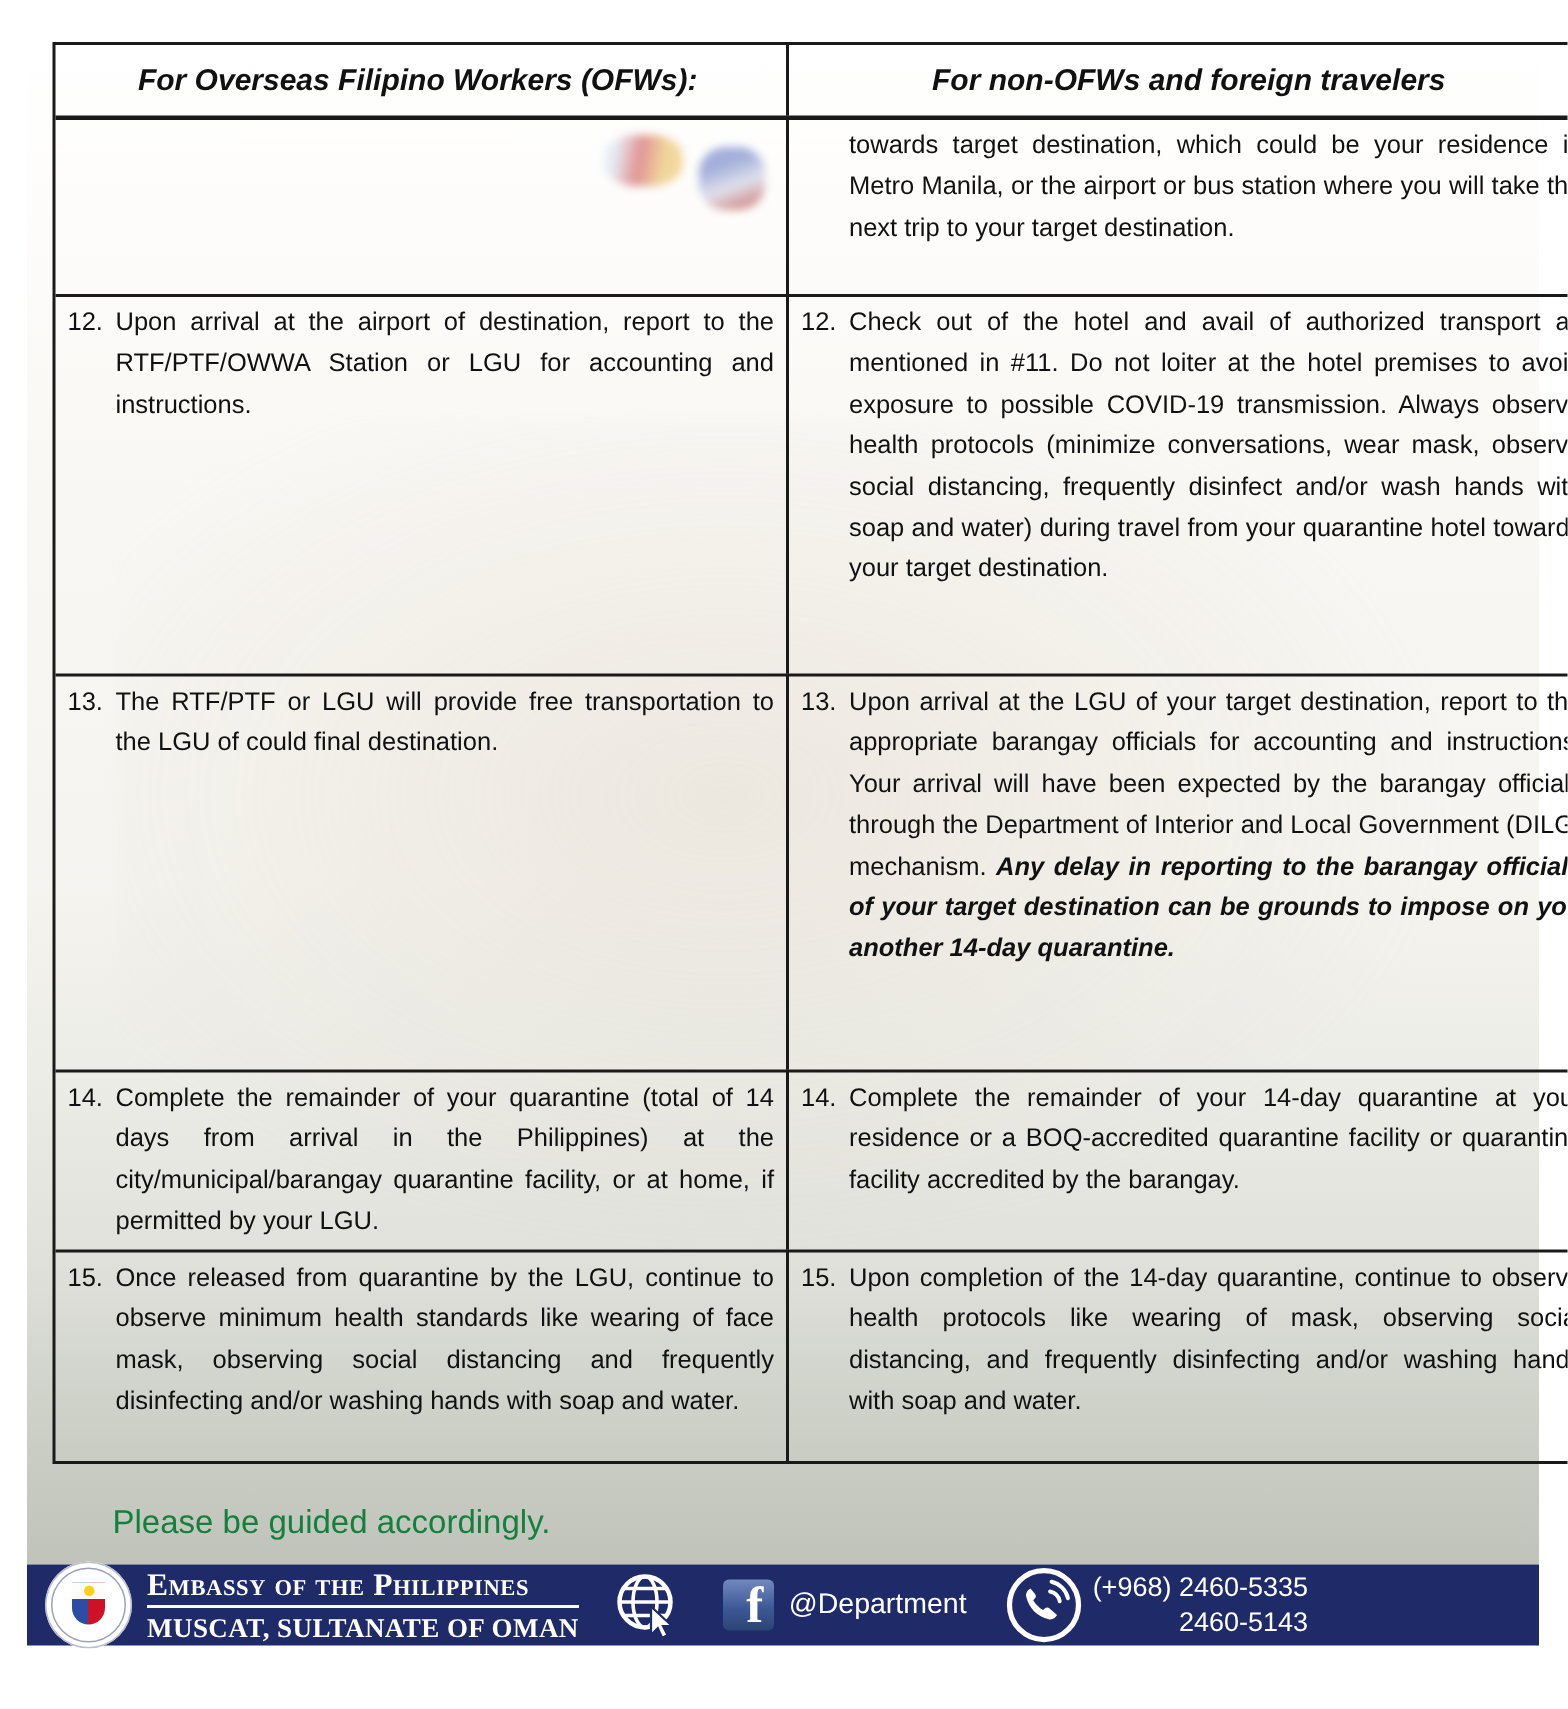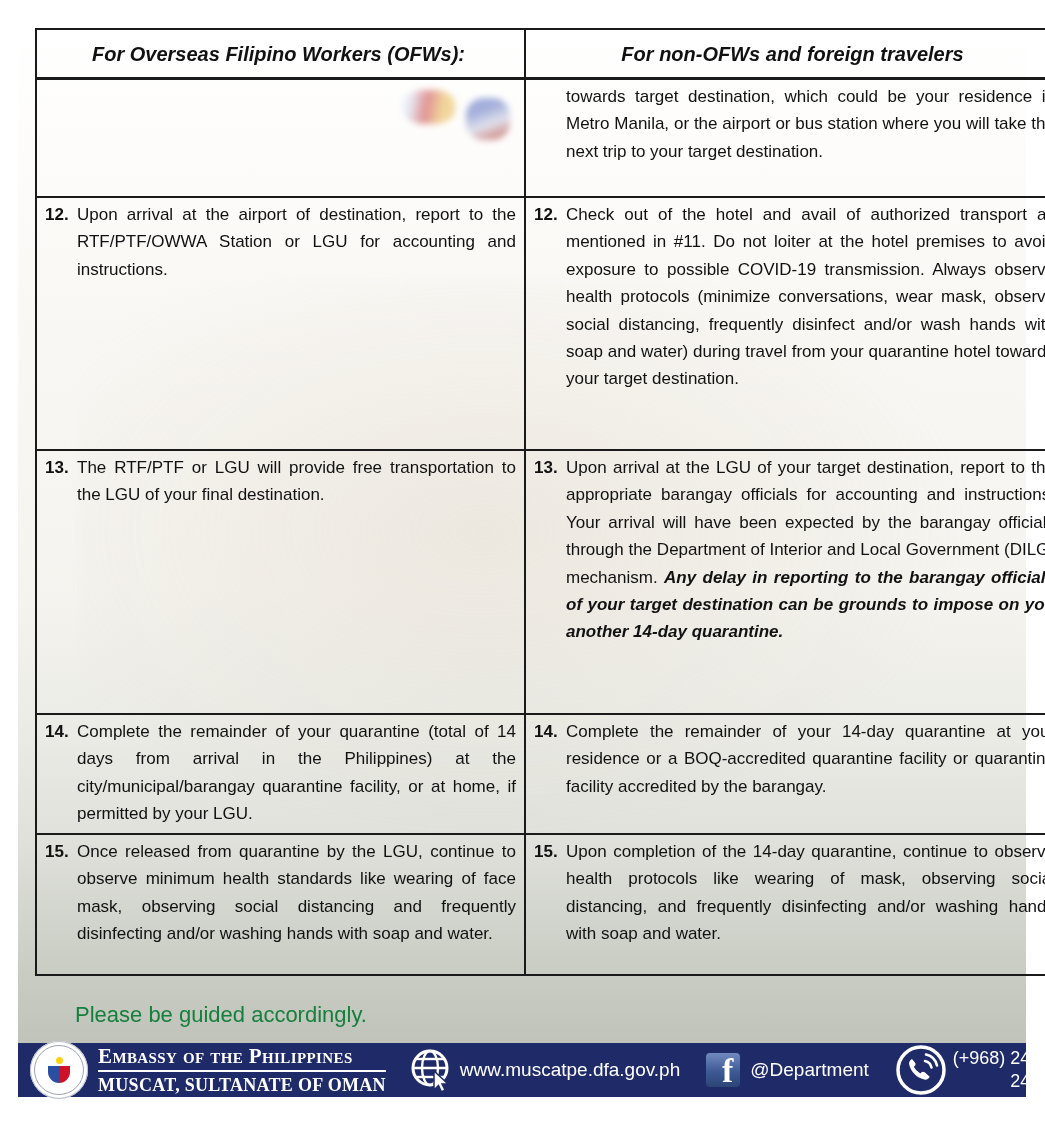--- a/index.html
+++ b/index.html
@@ -39,21 +39,21 @@
     grid-template-columns:487px 1fr;
     grid-template-rows:47px 119px 253px 264px 120px 141px;
     background:transparent;
   }
   .cell { box-sizing:border-box; border-top:2px solid #1a1a1a; overflow:hidden; padding:3px 8px 2px 4px; }
   .cell.hdr { border-top:none; display:flex; align-items:center; justify-content:center; }
   .cell.rcol { border-left:2px solid #1a1a1a; }
   .cell.first-data { border-top:3px solid #1a1a1a; }
   .hdr-text { font-size:20px; font-weight:bold; font-style:italic; }
   .item { display:flex; font-size:17px; line-height:27.4px; }
-  .num  { flex:0 0 36px; width:36px; font-weight:bold; padding-left:4px; box-sizing:border-box; }
+  .num  { flex:0 0 36px; width:36px; font-weight:normal; padding-left:4px; box-sizing:border-box; }
   .txt  { flex:1; text-align:justify; }
   .emph { font-weight:bold; font-style:italic; }
 
   
   .closing { position:absolute; left:75px; top:1002px; font-size:22px; color:#15803d; }
 
   
   .footer-bar {
     position:absolute; left:18px; top:1043px; width:1008px; height:54px;
     background:#1f2b69; color:#fff; display:flex; align-items:center;
@@ -128,21 +128,21 @@
     <div class="cell rcol">
       <div class="item">
         <span class="num">12.</span>
         <span class="txt">Check out of the hotel and avail of authorized transport as mentioned in #11.  Do not loiter at the hotel premises to avoid exposure to possible COVID-19 transmission.  Always observe health protocols (minimize conversations, wear mask, observe social distancing, frequently disinfect and/or wash hands with soap and water) during travel from your quarantine hotel towards your target destination.</span>
       </div>
     </div>
 
     <div class="cell lcol">
       <div class="item">
         <span class="num">13.</span>
-        <span class="txt">The RTF/PTF or LGU will provide free transportation to the LGU of your final destination.</span>
+        <span class="txt">The RTF/PTF or LGU will provide free transportation to the LGU of could final destination.</span>
       </div>
     </div>
     <div class="cell rcol">
       <div class="item">
         <span class="num">13.</span>
         <span class="txt">
           <span>Upon arrival at the LGU of your target destination, report to the appropriate barangay officials for accounting and instructions.  Your arrival will have been expected by the barangay officials through the Department of Interior and Local Government (DILG) mechanism.</span>
           <span class="emph">Any delay in reporting to the barangay officials of your target destination can be grounds to impose on you another 14-day quarantine.</span>
         </span>
       </div>
@@ -193,21 +193,20 @@
 
     <div class="globe-wrap">
       <svg width="48" height="48" viewBox="0 0 48 48">
         <circle cx="22" cy="22" r="17" fill="none" stroke="#fff" stroke-width="3"></circle>
         <ellipse cx="22" cy="22" rx="8" ry="17" fill="none" stroke="#fff" stroke-width="2.4"></ellipse>
         <line x1="5.5" y1="22" x2="38.5" y2="22" stroke="#fff" stroke-width="2.4"></line>
         <line x1="8" y1="13" x2="36" y2="13" stroke="#fff" stroke-width="2.4"></line>
         <line x1="8" y1="31" x2="36" y2="31" stroke="#fff" stroke-width="2.4"></line>
         <polygon points="26,25 26,44 30.5,39.5 33.5,46 37,44 34,38 40,38" fill="#fff" stroke="#1f2b69" stroke-width="1.5"></polygon>
       </svg>
-      <span class="site-text">www.muscatpe.dfa.gov.ph</span>
     </div>
 
     <div class="fb-icon">
       <span>f</span>
     </div>
     <span class="fb-text">@Department</span>
 
     <div class="phone-wrap">
       <svg width="56" height="56" viewBox="0 0 56 56">
         <circle cx="28" cy="28" r="23" fill="none" stroke="#fff" stroke-width="3.5"></circle>

